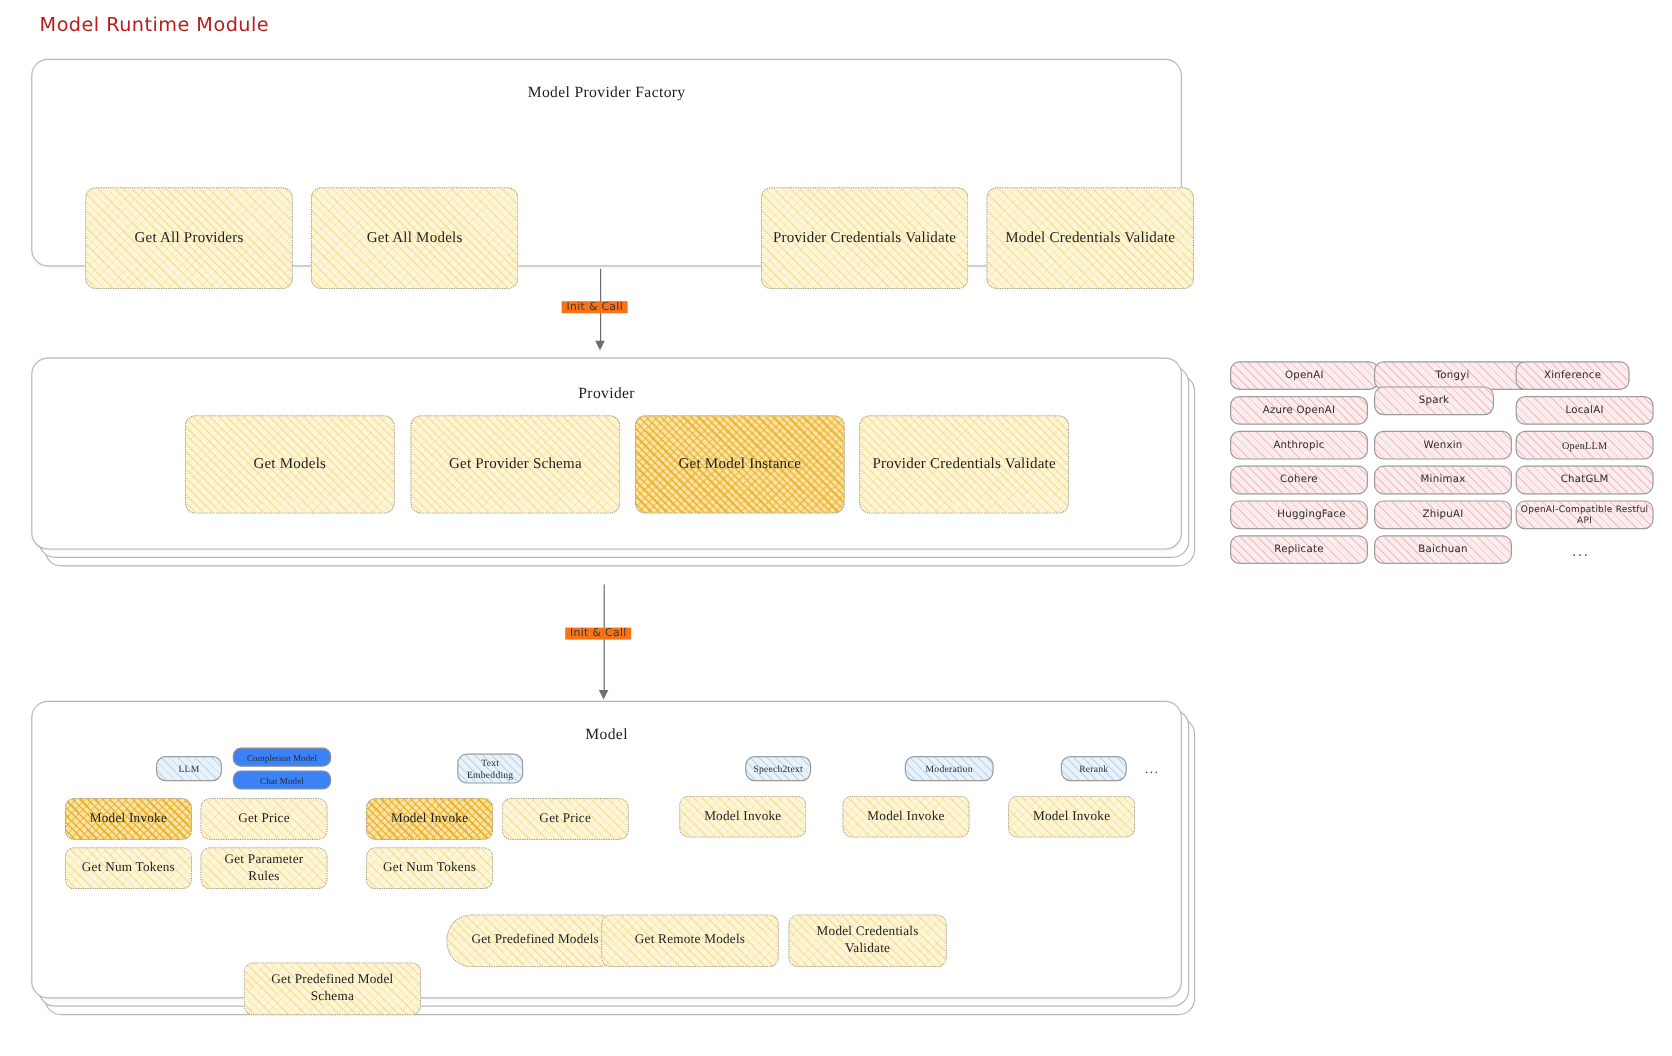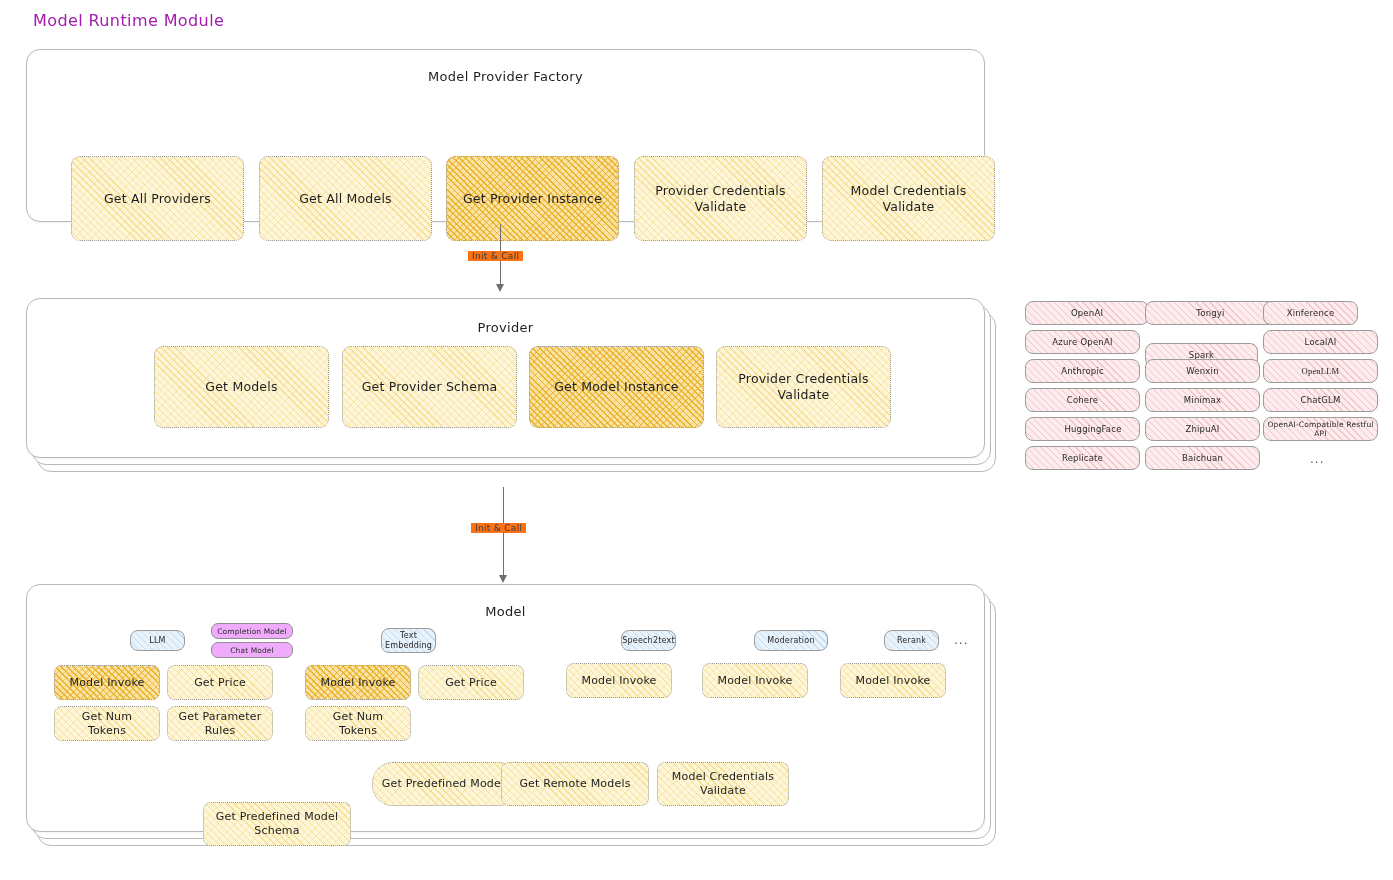--- a/index.html
+++ b/index.html
@@ -14,27 +14,27 @@
     position: relative;
   }
 
   .canvas { position: relative; width: 1393px; height: 880px; }
 
   
   .page-title {
     position: absolute;
     left: 33px; top: 11px;
     font-size: 16px;
-    color: #a21caf;
+    color: #b91c1c;
     letter-spacing: 0.4px;
     font-family: "DejaVu Sans", sans-serif;
   }
 
   
-  .stack { position: absolute; }
+  .stack { position: absolute; font-family: Liberation Serif, serif; }
   .stack .layer {
     position: absolute;
     border: 1.3px solid #b8b8b8;
     border-radius: 14px;
     background: #ffffff;
   }
   .stack .layer.l3 { left: 11px; top: 14px; }
   .stack .layer.l2 { left: 6px;  top: 7px; }
   .stack .layer.l1 { left: 0;    top: 0; box-shadow: 0 1px 2px rgba(0,0,0,.05); }
 
@@ -139,23 +139,22 @@
   
   .chip {
     position: absolute;
     border: 1.2px solid #8e8e8e;
     border-radius: 7px;
     display: flex;
     align-items: center;
     justify-content: center;
     font-size: 7.5px;
     color: #2a2a2a;
-    background: #f0abfc;
+    background: #3b82f6;
     letter-spacing: .1px;
-    margin-left: 17px;
   }
 
   
   .arrow-line {
     position: absolute;
     width: 1.3px;
     background: #6e6e6e;
   }
   .arrow-head {
     position: absolute;
@@ -187,21 +186,20 @@
 <div class="canvas">
 
   <div class="page-title">Model Runtime Module</div>
 
   <div class="stack" style="left:26px; top:49px; width:960px; height:174px;">
     <div class="layer l1" style="width:959px; height:173px;"></div>
     <div class="card-title" style="top:20px; width:959px;">Model Provider Factory</div>
 
     <div class="node" style="left:45px; top:107px; width:173px; height:85px;">Get All Providers</div>
     <div class="node" style="left:233px; top:107px; width:173px; height:85px;">Get All Models</div>
-    <div class="node hl" style="left:420px; top:107px; width:173px; height:85px;">Get Provider Instance</div>
     <div class="node" style="left:608px; top:107px; width:173px; height:85px;">Provider Credentials Validate</div>
     <div class="node" style="left:796px; top:107px; width:173px; height:85px;">Model Credentials Validate</div>
   </div>
 
   <div>
     <div class="arrow-line" style="left:500px; top:224px; height:62px;"></div>
     <div class="arrow-head" style="left:496px; top:284px;"></div>
     <div class="arrow-label" style="left:468px; top:251px;">Init &amp; Call</div>
   </div>
 
@@ -220,21 +218,21 @@
   <div>
 
     <div class="pill" style="left:1025px; top:301px; width:124px; height:24px;">OpenAI</div>
     <div class="pill" style="left:1025px; top:330px; width:115px; height:24px;">Azure OpenAI</div>
     <div class="pill" style="left:1025px; top:359px; width:115px; height:24px;">Anthropic</div>
     <div class="pill" style="left:1025px; top:388px; width:115px; height:24px;">Cohere</div>
     <div class="pill" style="left:1025px; top:417px; width:115px; height:24px;padding-left:21px;">HuggingFace</div>
     <div class="pill" style="left:1025px; top:446px; width:115px; height:24px;">Replicate</div>
 
     <div class="pill" style="left:1145px; top:301px; width:131px; height:24px;">Tongyi</div>
-    <div class="pill" style="left:1145px; top:343px; width:113px; height:24px;">Spark</div>
+    <div class="pill" style="left:1145px; top:322px; width:100px; height:24px;">Spark</div>
     <div class="pill" style="left:1145px; top:359px; width:115px; height:24px;">Wenxin</div>
     <div class="pill" style="left:1145px; top:388px; width:115px; height:24px;">Minimax</div>
     <div class="pill" style="left:1145px; top:417px; width:115px; height:24px;">ZhipuAI</div>
     <div class="pill" style="left:1145px; top:446px; width:115px; height:24px;">Baichuan</div>
 
     <div class="pill" style="left:1263px; top:301px; width:95px; height:24px;">Xinference</div>
     <div class="pill" style="left:1263px; top:330px; width:115px; height:24px;">LocalAI</div>
     <div class="pill" style="left:1263px; top:359px; width:115px; height:24px;font-family:Liberation Serif, serif;">OpenLLM</div>
     <div class="pill" style="left:1263px; top:388px; width:115px; height:24px;">ChatGLM</div>
     <div class="pill" style="left:1263px; top:417px; width:115px; height:24px; font-size:7.5px;">OpenAI-Compatible Restful API</div>

